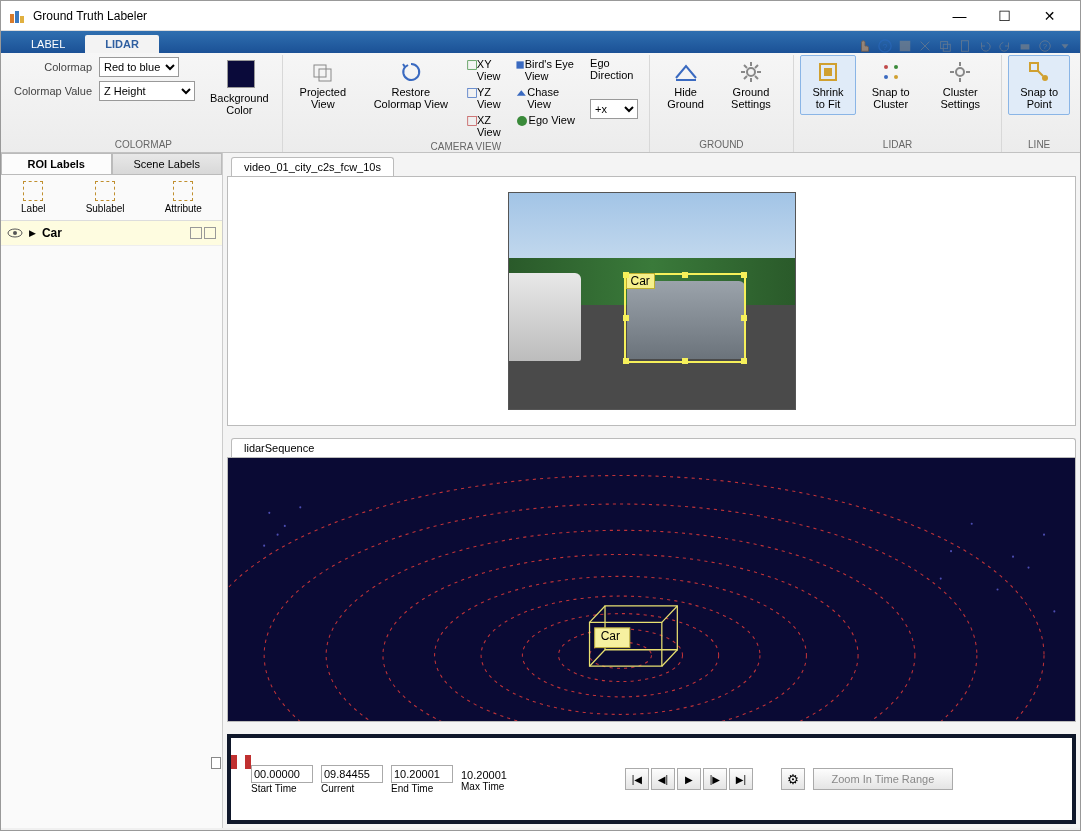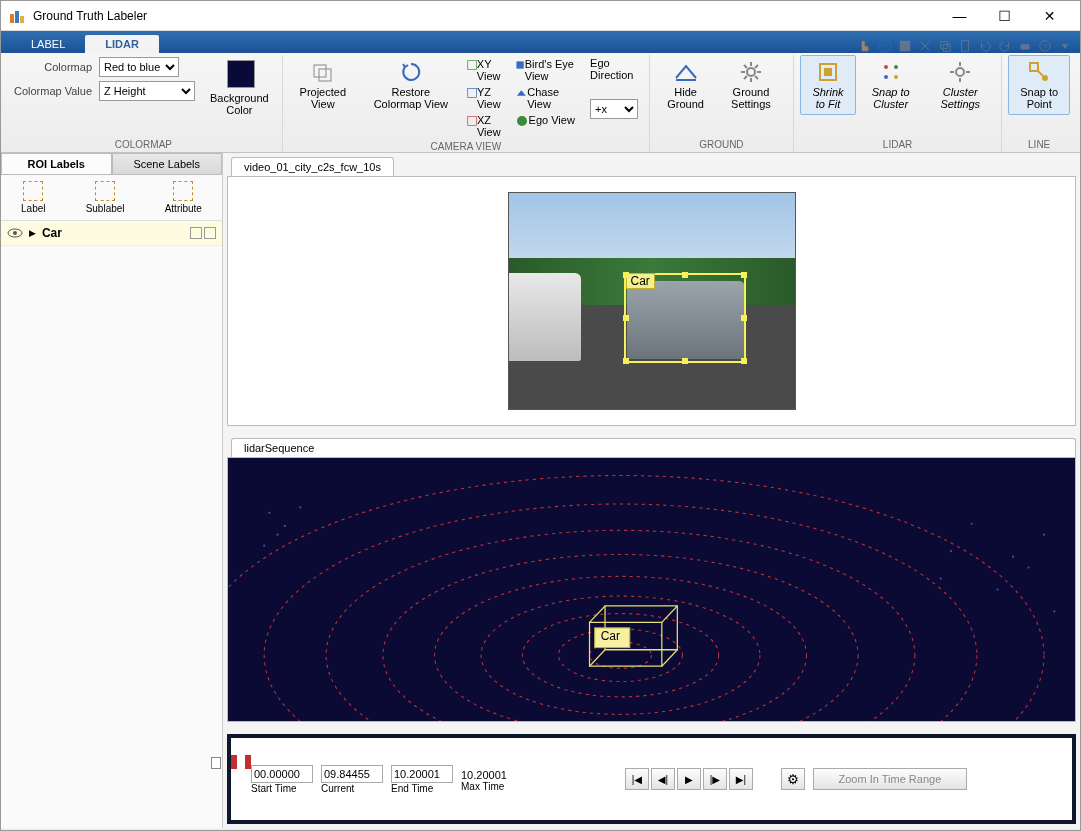--- a/index.html
+++ b/index.html
@@ -78,21 +78,21 @@
 .tl-start, .tl-end { position: absolute; top: 0; width: 6px; height: 14px; background: #c03030; }
 .tl-end { right: 4px; }
 .tl-start { left: 4px; }
 .tl-thumb { position: absolute; top: 2px; width: 10px; height: 12px; background: #fff; border: 1px solid #888; right: 20px; }
 .tl-controls { display: flex; align-items: center; gap: 8px; }
 .tl-field { display: flex; flex-direction: column; font-size: 10px; }
 .tl-field input { width: 62px; font-size: 11px; border: 1px solid #aaa; padding: 2px; }
 .tl-field.static { padding-top: 3px; }
 .play-btns { display: flex; gap: 2px; margin-left: 110px; }
 .play-btns button { width: 24px; height: 22px; border: 1px solid #aaa; background: linear-gradient(#fdfdfd,#e4e4e4); cursor: pointer; font-size: 10px; }
-.zoom-btn { margin-left: auto; width: 154px; height: 22px; border: 1px solid #aaa; background: linear-gradient(#fdfdfd,#e4e4e4); font-size: 11px; color: #888; }
+.zoom-btn { margin-left: auto; width: 140px; height: 22px; border: 1px solid #aaa; background: linear-gradient(#fdfdfd,#e4e4e4); font-size: 11px; color: #888; }
 .zoom-cfg { width: 24px; height: 22px; border: 1px solid #aaa; background: linear-gradient(#fdfdfd,#e4e4e4); margin-left: 20px; }
 
 svg { display: block; }
 </style>
 </head>
 <body>
 
 <div class="titlebar">
   <svg class="titlebar-icon" viewBox="0 0 16 16">
       <rect x="1" y="6" width="4" height="9" fill="#d97c2b"></rect>
@@ -252,21 +252,21 @@
             <circle cx="12" cy="12" r="4" fill="none" stroke="#888" stroke-width="2"></circle>
             <path d="M12 2 L12 6 M12 18 L12 22 M2 12 L6 12 M18 12 L22 12 M5 5 L8 8 M16 16 L19 19 M19 5 L16 8 M8 16 L5 19" stroke="#888" stroke-width="2"></path>
           </svg>
         <span>Ground Settings</span>
       </div>
     </div>
     <div class="ts-group-footer">GROUND</div>
   </div>
 
   <div class="ts-group">
-    <div style="display:flex;font-style:italic;">
+    <div style="display:flex;">
       <div class="ts-bigbtn pressed">
         <svg class="bicon" viewBox="0 0 24 24">
             <rect x="4" y="4" width="16" height="16" fill="none" stroke="#d0a030" stroke-width="2"></rect>
             <rect x="8" y="8" width="8" height="8" fill="#d0a030"></rect>
           </svg>
         <span>Shrink to Fit</span>
       </div>
       <div class="ts-bigbtn">
         <svg class="bicon" viewBox="0 0 24 24">
             <circle cx="7" cy="7" r="2" fill="#c04a4a"></circle>

